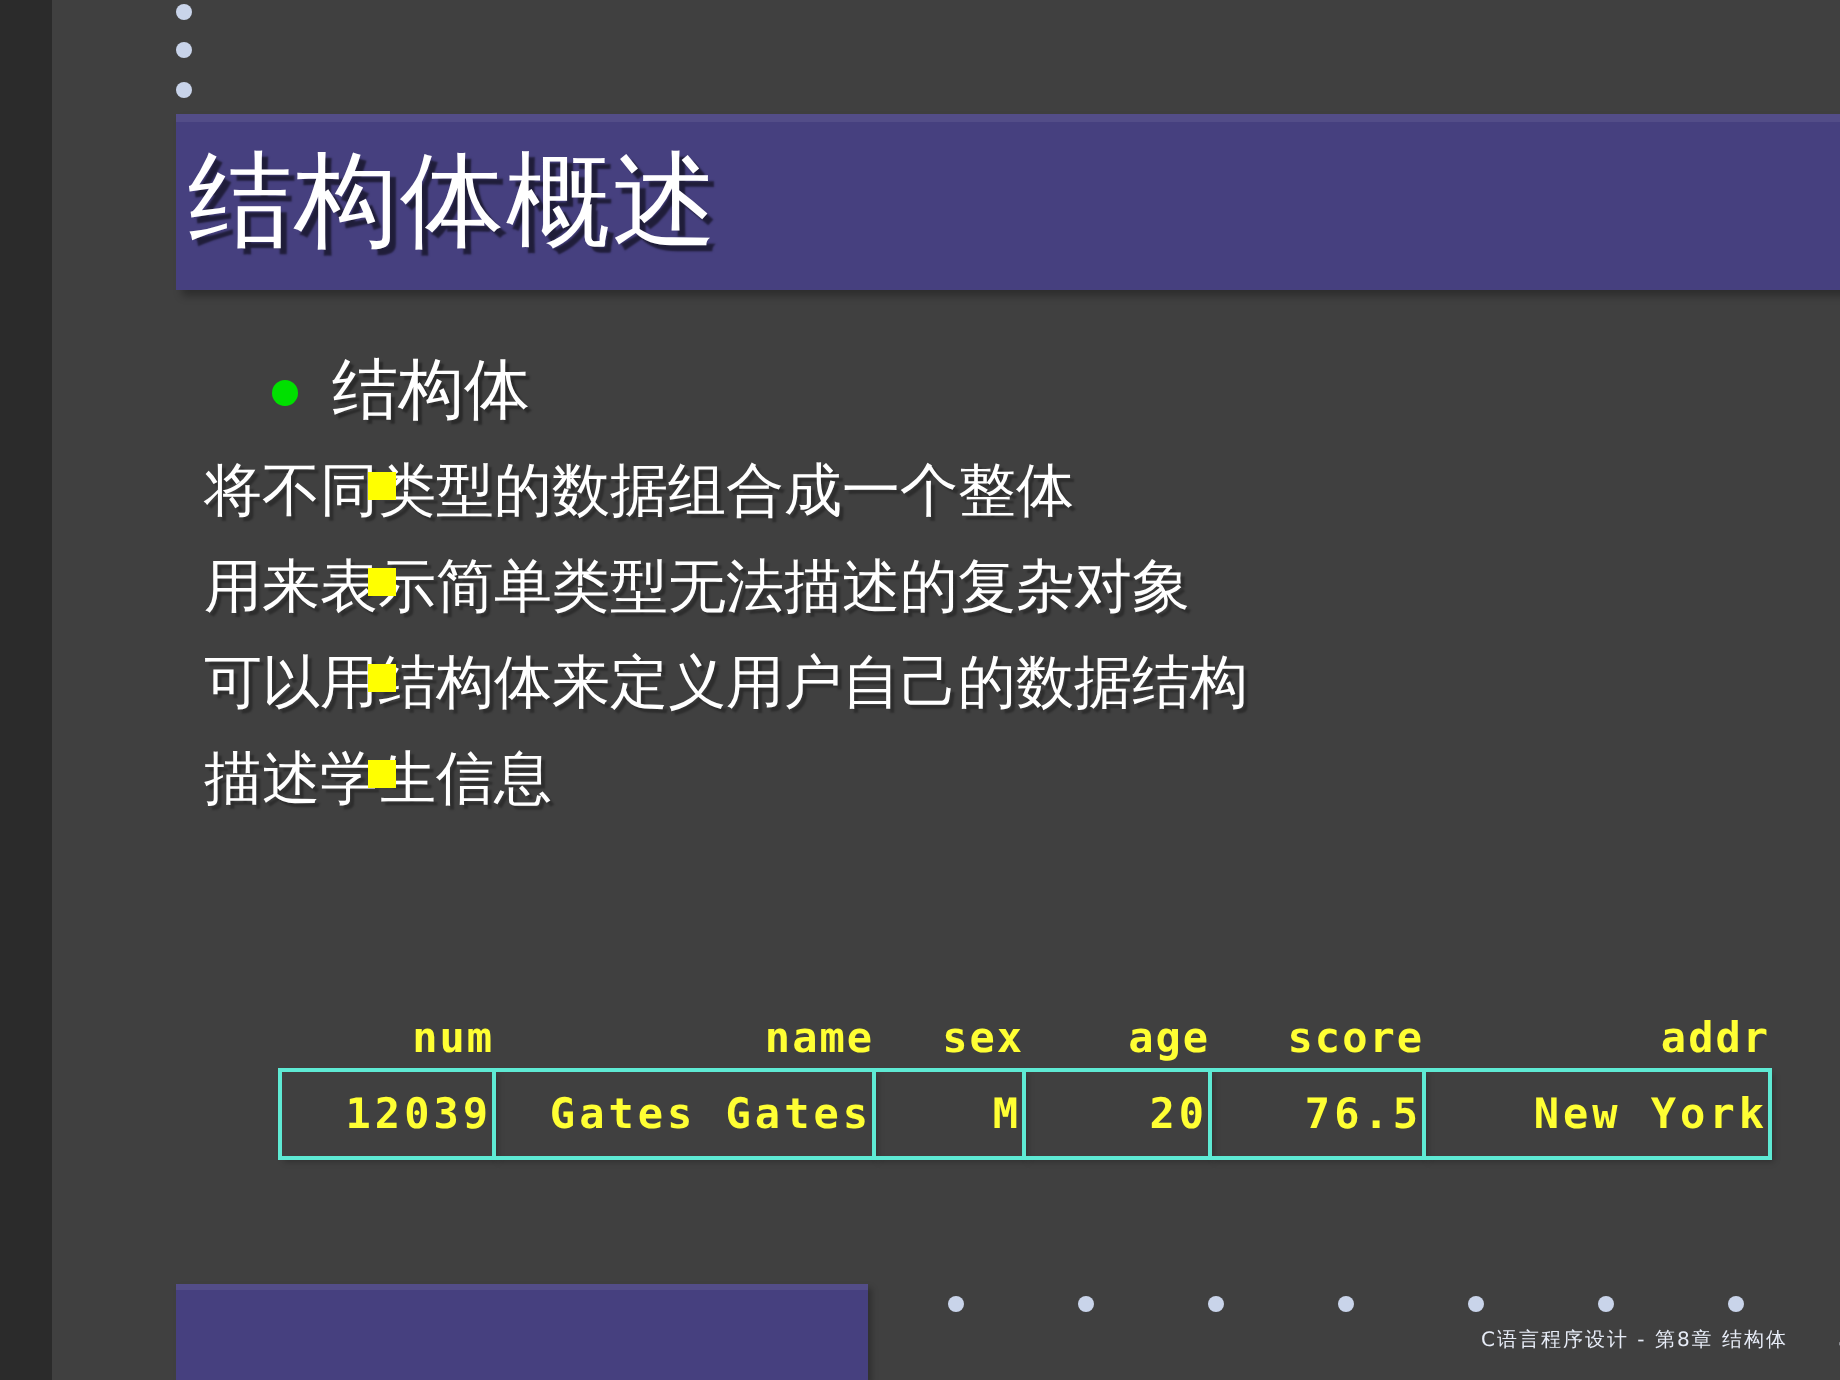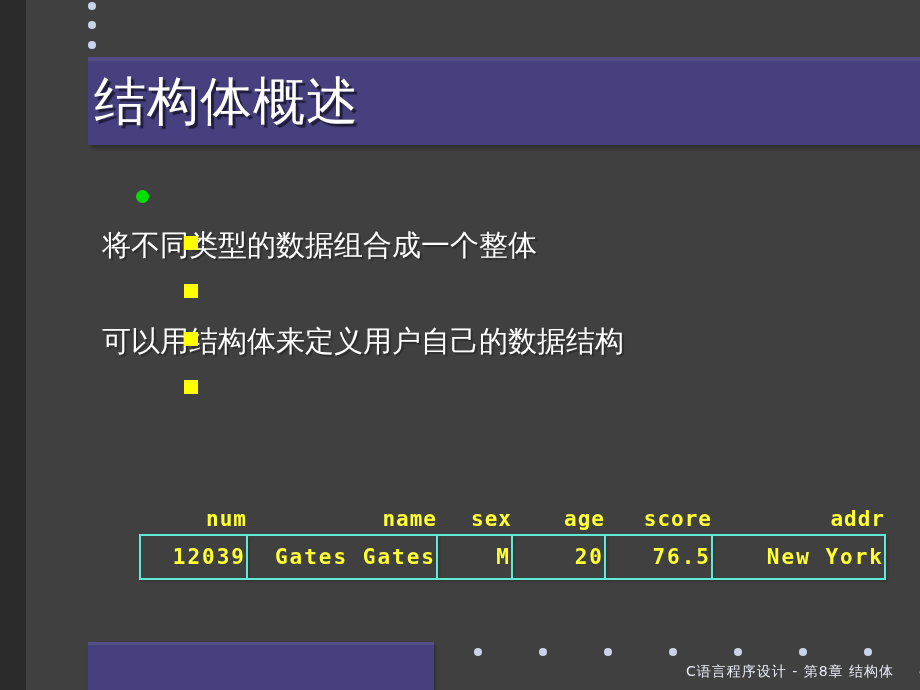--- a/index.html
+++ b/index.html
@@ -183,21 +183,21 @@
     width: 8px;
     height: 8px;
     border-radius: 50%;
     background: #c9d4ea;
   }
   #footer-caption {
     position: absolute;
     right: 52px;
     top: 663px;
     font-family: "DejaVu Sans", "Liberation Sans", sans-serif;
-    font-size: 14px;
+    font-size: 10px;
     color: #e7ecf7;
     white-space: nowrap;
     letter-spacing: 1px;
   }
   #page-number {
     position: absolute;
     right: 18px;
     top: 663px;
     font-family: "DejaVu Sans", "Liberation Sans", sans-serif;
     font-size: 14px;
@@ -216,35 +216,38 @@
 
   <div id="title-band">
     <div class="band-sheen"></div>
   </div>
   <div id="title-text">结构体概述</div>
 
   <div id="body-list">
 
     <div class="lvl1">
       <span class="bullet-circle"></span>
+      <span class="lvl1-text">结构体</span>
     </div>
     <div class="lvl2">
       <span class="bullet-square"></span>
       <span class="lvl2-text">将不同类型的数据组合成一个整体</span>
     </div>
     <div class="lvl2">
       <span class="bullet-square"></span>
+      <span class="lvl2-text">用来表示简单类型无法描述的复杂对象</span>
     </div>
     <div class="lvl2">
       <span class="bullet-square"></span>
       <span class="lvl2-text">可以用结构体来定义用户自己的数据结构</span>
     </div>
 
     <div class="lvl2">
       <span class="bullet-square"></span>
+      <span class="lvl2-text">描述学生信息</span>
     </div>
 
   </div>
 
   <div id="record-table">
     <table>
       <colgroup>
         <col class="col-num">
           <col class="col-name">
           <col class="col-sex">

